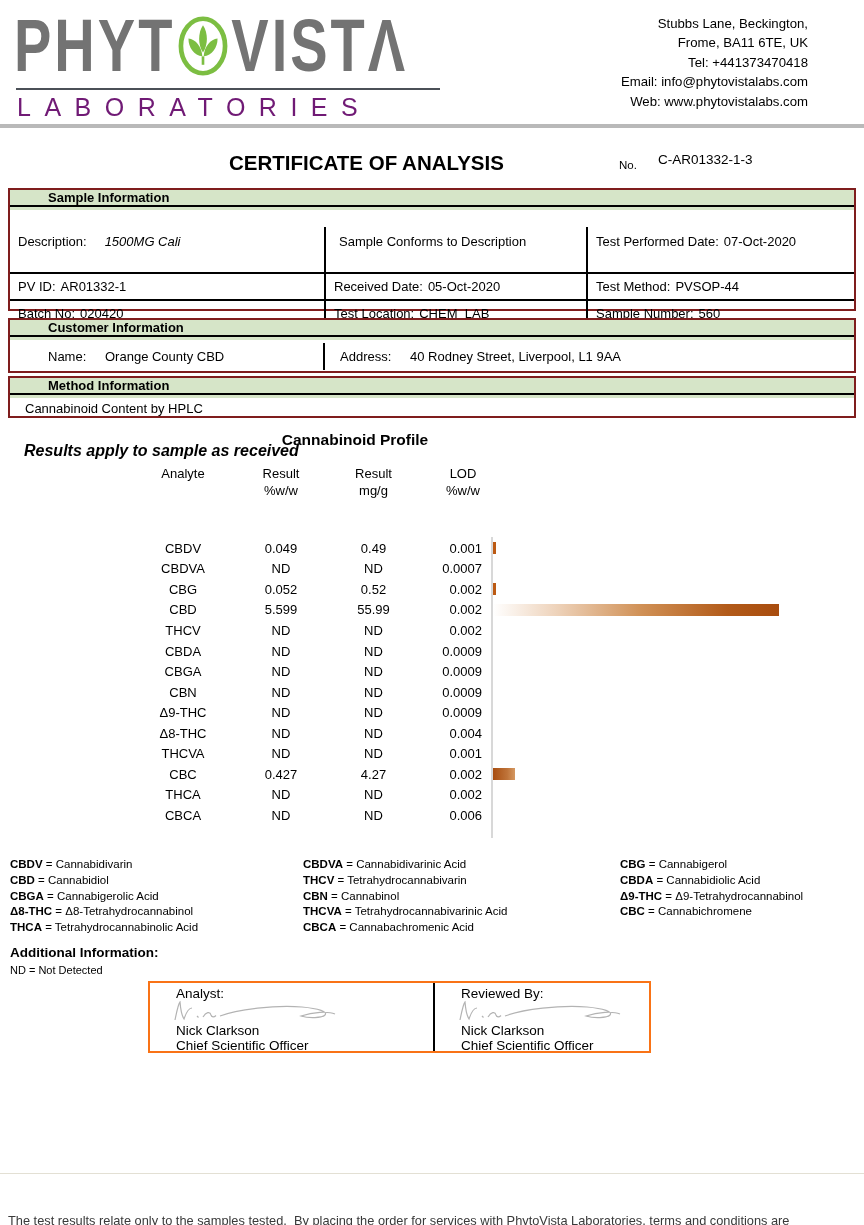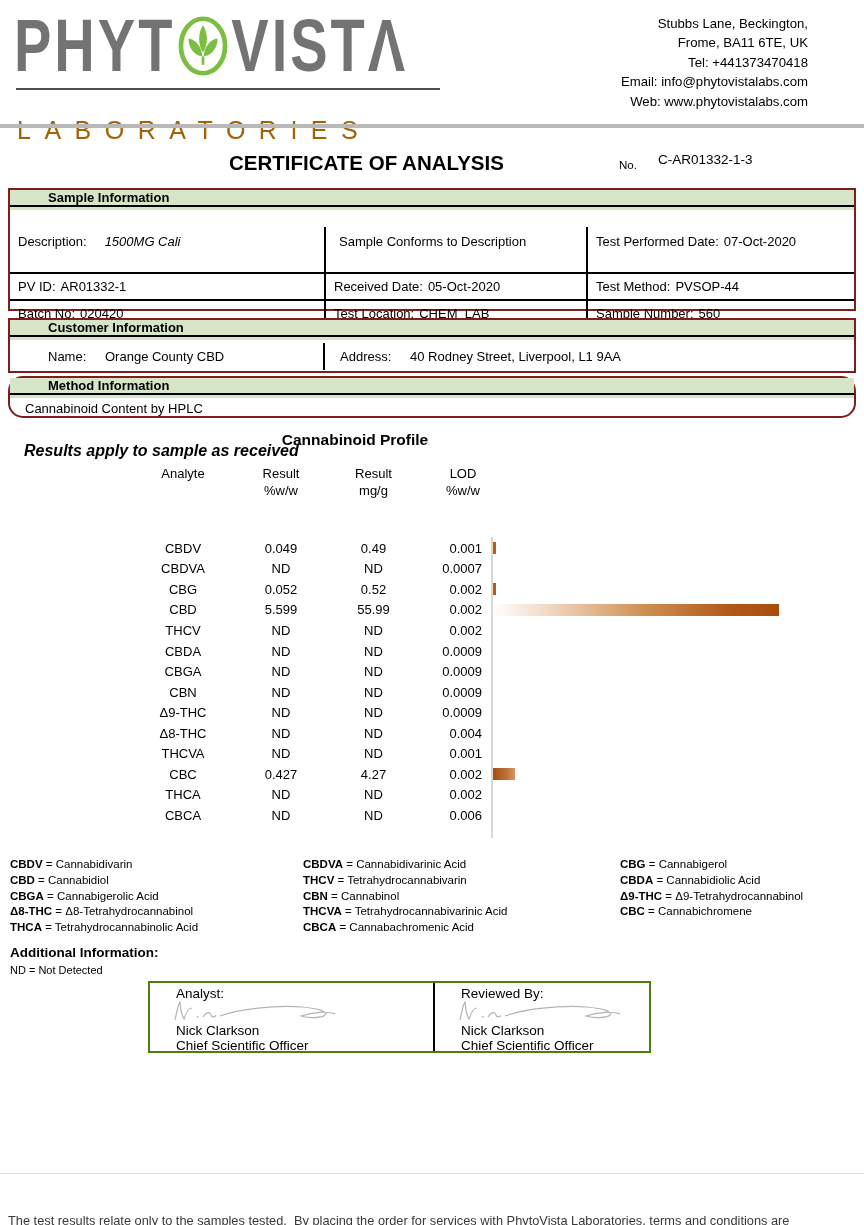--- a/index.html
+++ b/index.html
@@ -6,21 +6,21 @@
   body{
     width:864px;height:1225px;position:relative;background:#fff;
     font-family:"Liberation Sans", sans-serif;color:#000;overflow:hidden;
   }
   
   .logo-main{position:absolute;left:14px;top:6px;display:flex;align-items:center;
     color:#737373;font-size:56px;font-weight:700;letter-spacing:3px;line-height:80px;height:80px;}
   .logo-word{display:inline-block;transform:scaleY(1.32);transform-origin:center;}
   .leaf-o{margin:0 1px;}
   .logo-rule{position:absolute;left:16px;top:88px;width:424px;height:2px;background:#4b5057;}
-  .logo-sub{position:absolute;left:17px;top:93px;font-size:25px;letter-spacing:13.5px;color:#a16207;margin-top:23px;}
+  .logo-sub{position:absolute;left:17px;top:93px;font-size:25px;letter-spacing:13.5px;color:#701a75;}
   .header-rule{position:absolute;left:0;top:124px;width:864px;height:4px;background:#b9b9b9;}
   .contact{position:absolute;top:14px;right:56px;text-align:right;font-size:13.2px;line-height:19.4px;}
   
   .coa-title{position:absolute;left:229px;top:151px;font-size:20.5px;font-weight:bold;}
   .cert-no-label{position:absolute;left:619px;top:159px;font-size:11.5px;}
   .cert-no-value{position:absolute;left:658px;top:152px;font-size:13.5px;}
   
   .section{position:absolute;left:8px;width:848px;border:2px solid #7f1d1d;box-sizing:border-box;background:#fff;}
   .sec-head{background:#d6e5c8;height:20px;font-size:13px;font-weight:bold;padding-left:38px;
     line-height:16px;position:relative;}
@@ -33,21 +33,21 @@
   #sample-grid .cell.r1,#sample-grid .cell.r2{border-top:2px solid #000;}
   #sample-grid .val{margin-left:5px;}
   #sample-grid .desc-val{margin-left:18px;font-style:italic;}
   #customer-section{top:318px;height:55px;}
   .cust-row{position:relative;height:33px;font-size:13px;}
   .cust-row .lbl1{position:absolute;left:38px;top:9px;}
   .cust-row .val1{position:absolute;left:95px;top:9px;}
   .cust-divider{position:absolute;left:313px;top:3px;bottom:3px;width:2px;background:#000;}
   .cust-row .lbl2{position:absolute;left:330px;top:9px;}
   .cust-row .val2{position:absolute;left:400px;top:9px;}
-  #method-section{top:376px;height:42px;border-radius:15px;}
+  #method-section{top:376px;height:42px;}
   .method-row{font-size:13px;padding:3px 0 12px 15px;}
   
   .profile-note{position:absolute;left:24px;top:442px;font-size:16px;font-weight:bold;font-style:italic;}
   .profile-title{position:absolute;left:255px;top:431px;width:200px;text-align:center;font-size:15.5px;font-weight:bold;}
   #profile-head{position:absolute;left:120px;top:466px;width:375px;display:grid;
     grid-template-columns:126px 70px 115px 64px;font-size:13px;line-height:16.5px;text-align:center;}
   #profile-rows{position:absolute;left:120px;top:538px;width:375px;}
   .prow{display:grid;grid-template-columns:126px 70px 115px 64px;height:20.55px;align-items:center;
     font-size:13px;text-align:center;}
   .prow .pc-lod{text-align:right;padding-right:13px;}
@@ -55,21 +55,21 @@
   .bar{position:absolute;left:493px;height:12px;}
   .bar-gradient{background:linear-gradient(90deg,rgba(255,255,255,0) 0%,#eed3bb 22%,#d09055 52%,#b25a19 82%,#a84c0e 100%);}
   .bar-small-gradient{background:linear-gradient(90deg,#a84d10 0%,#bf743a 65%,#d59861 100%);}
   .bar-solid{background:#bc5a13;}
   
   .legend-col{position:absolute;top:857px;font-size:11.5px;line-height:15.8px;}
   .lc0{left:10px;} .lc1{left:303px;} .lc2{left:620px;}
   
   .addl-head{position:absolute;left:10px;top:945px;font-size:13.5px;font-weight:bold;}
   .addl-note{position:absolute;left:10px;top:964px;font-size:11px;}
-  .sig-box{position:absolute;left:148px;top:981px;width:503px;height:72px;border:2px solid #4d7c0f;
+  .sig-box{position:absolute;left:148px;top:981px;width:503px;height:72px;border:2px solid #f97316;
     box-sizing:border-box;display:grid;grid-template-columns:285px 1fr;}
   .sig-cell{position:relative;}
   .sig-cell.first{border-right:2px solid #000;}
   .sig-label{position:absolute;left:26px;top:3px;font-size:13.5px;}
   .sig-script{position:absolute;left:18px;top:12px;}
   .sig-name{position:absolute;left:26px;top:40px;font-size:13.5px;}
   .sig-title{position:absolute;left:26px;top:55px;font-size:13.5px;}
   
   .footer-rule{position:absolute;left:0;top:1173px;width:864px;height:1px;background:#e3e0d4;}
   .footer{position:absolute;left:8px;top:1177px;font-size:12.8px;line-height:17.5px;color:#393939;white-space:pre;}

